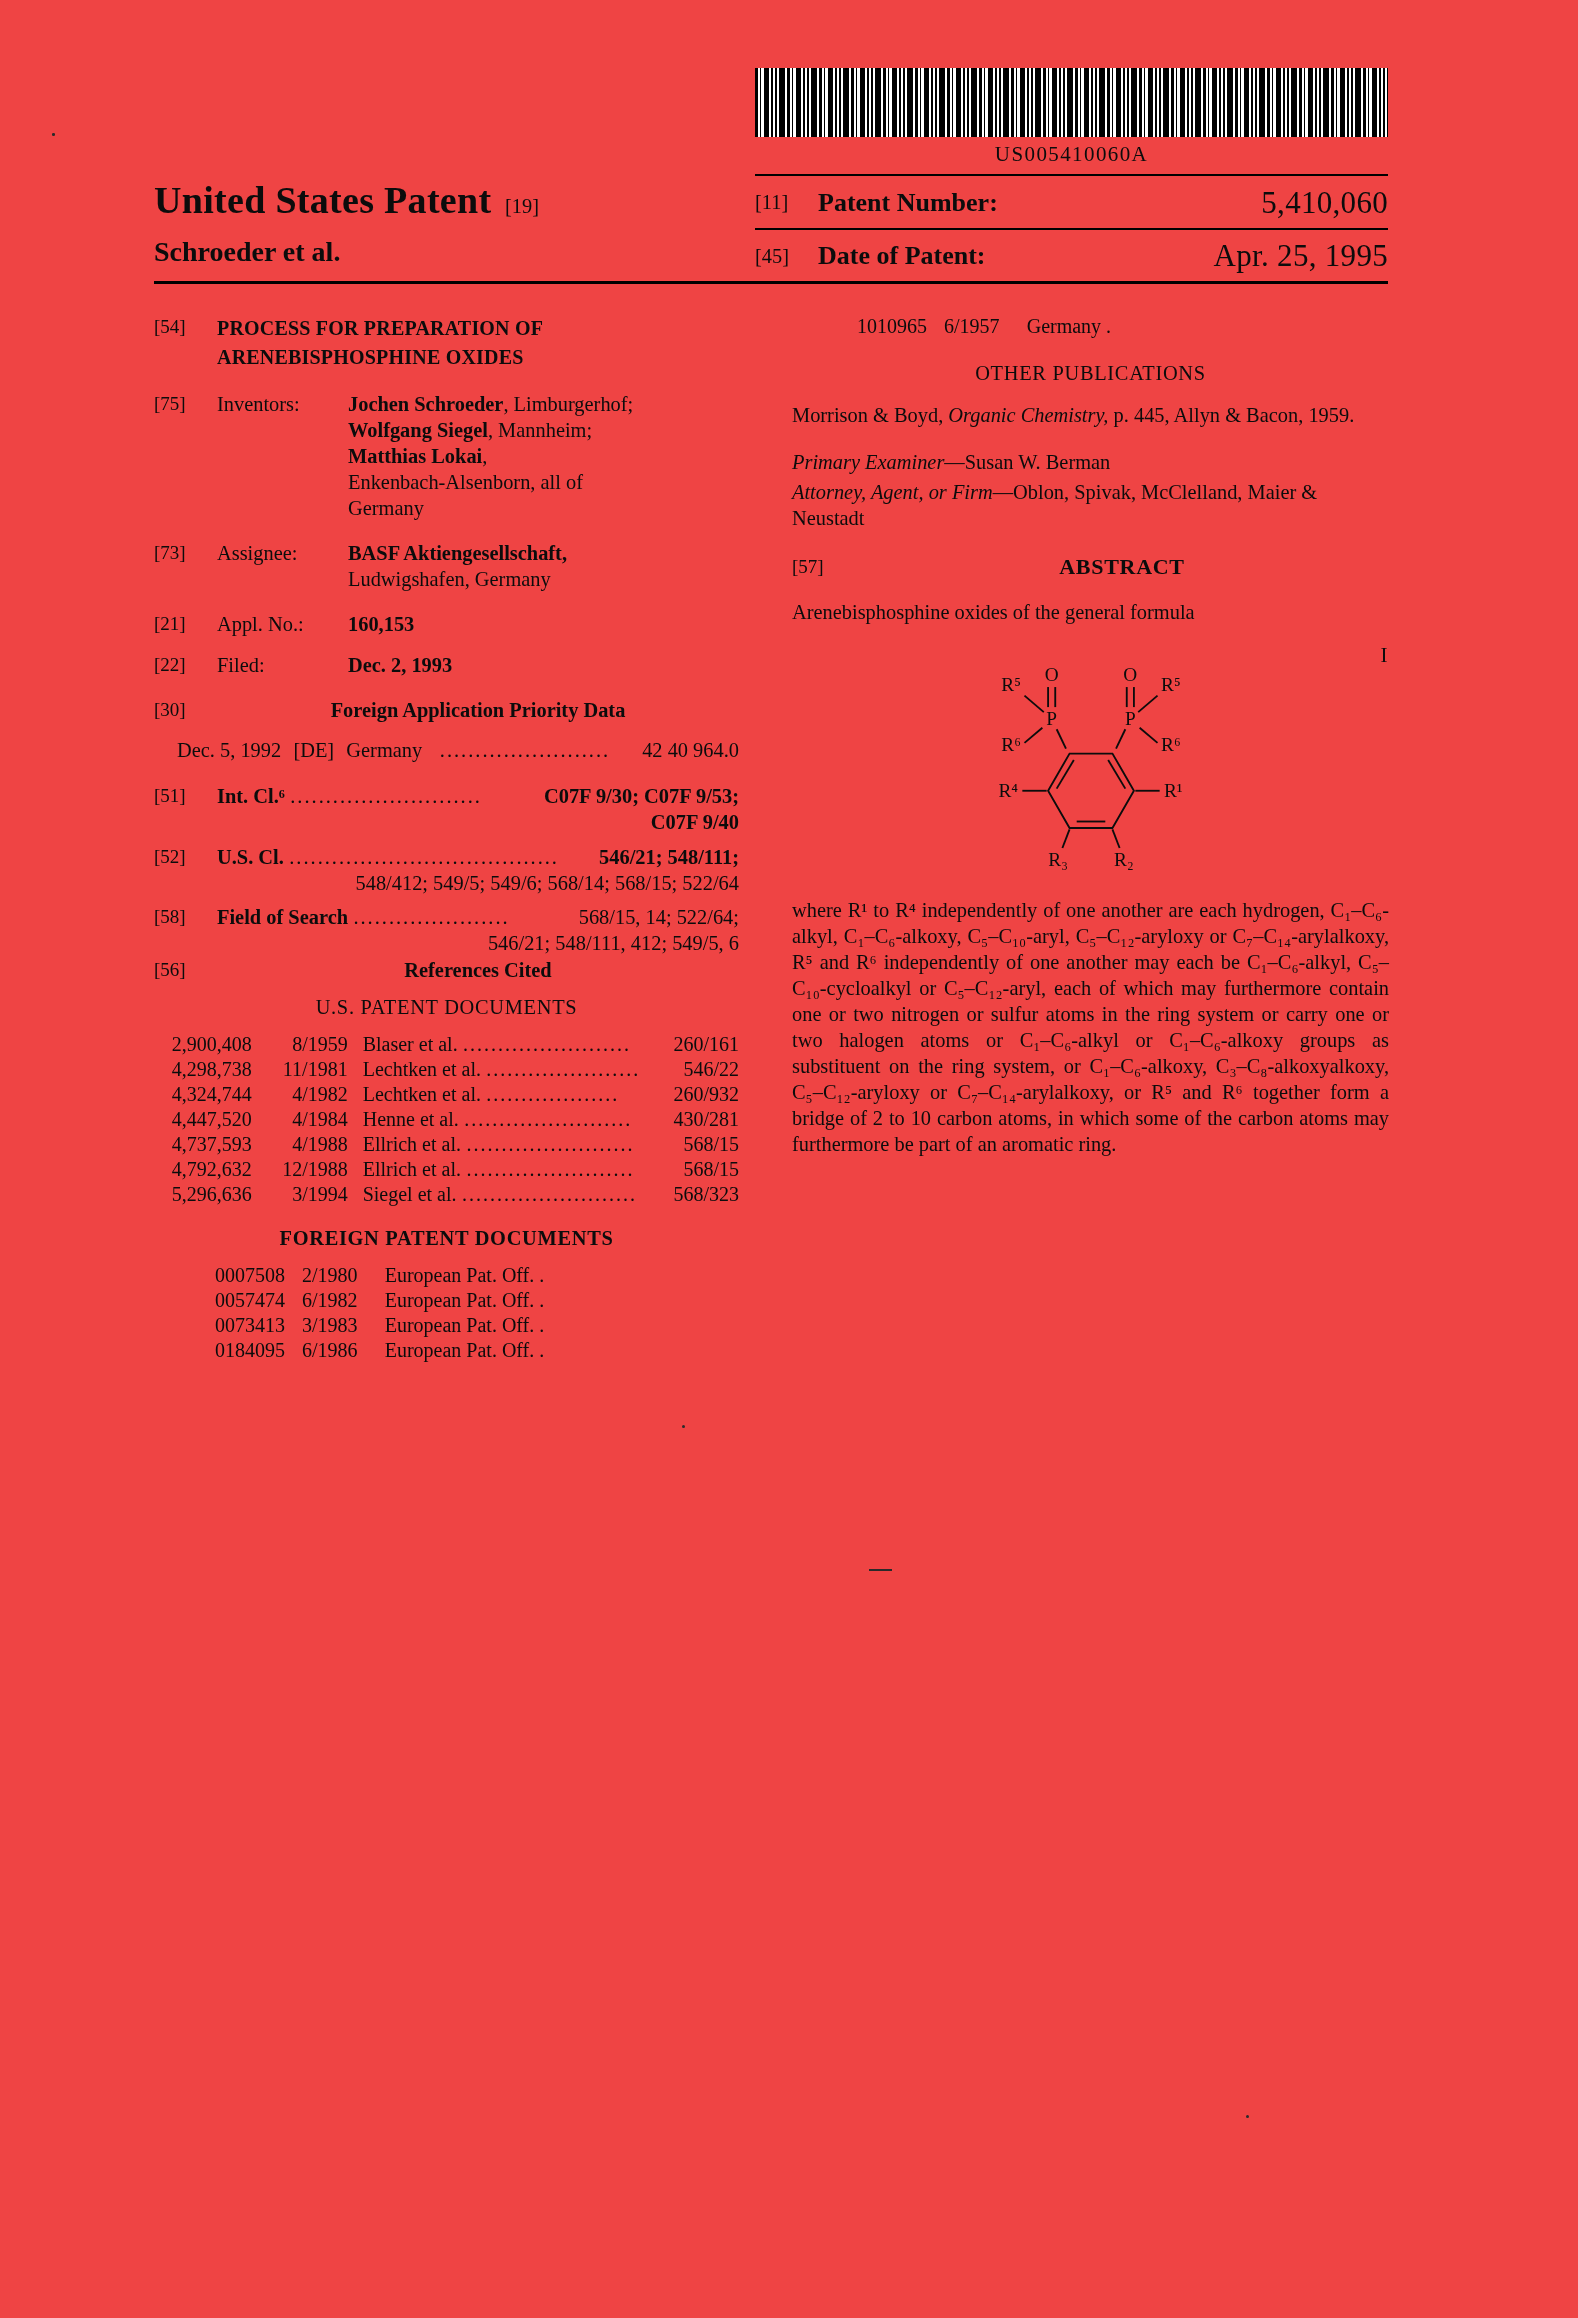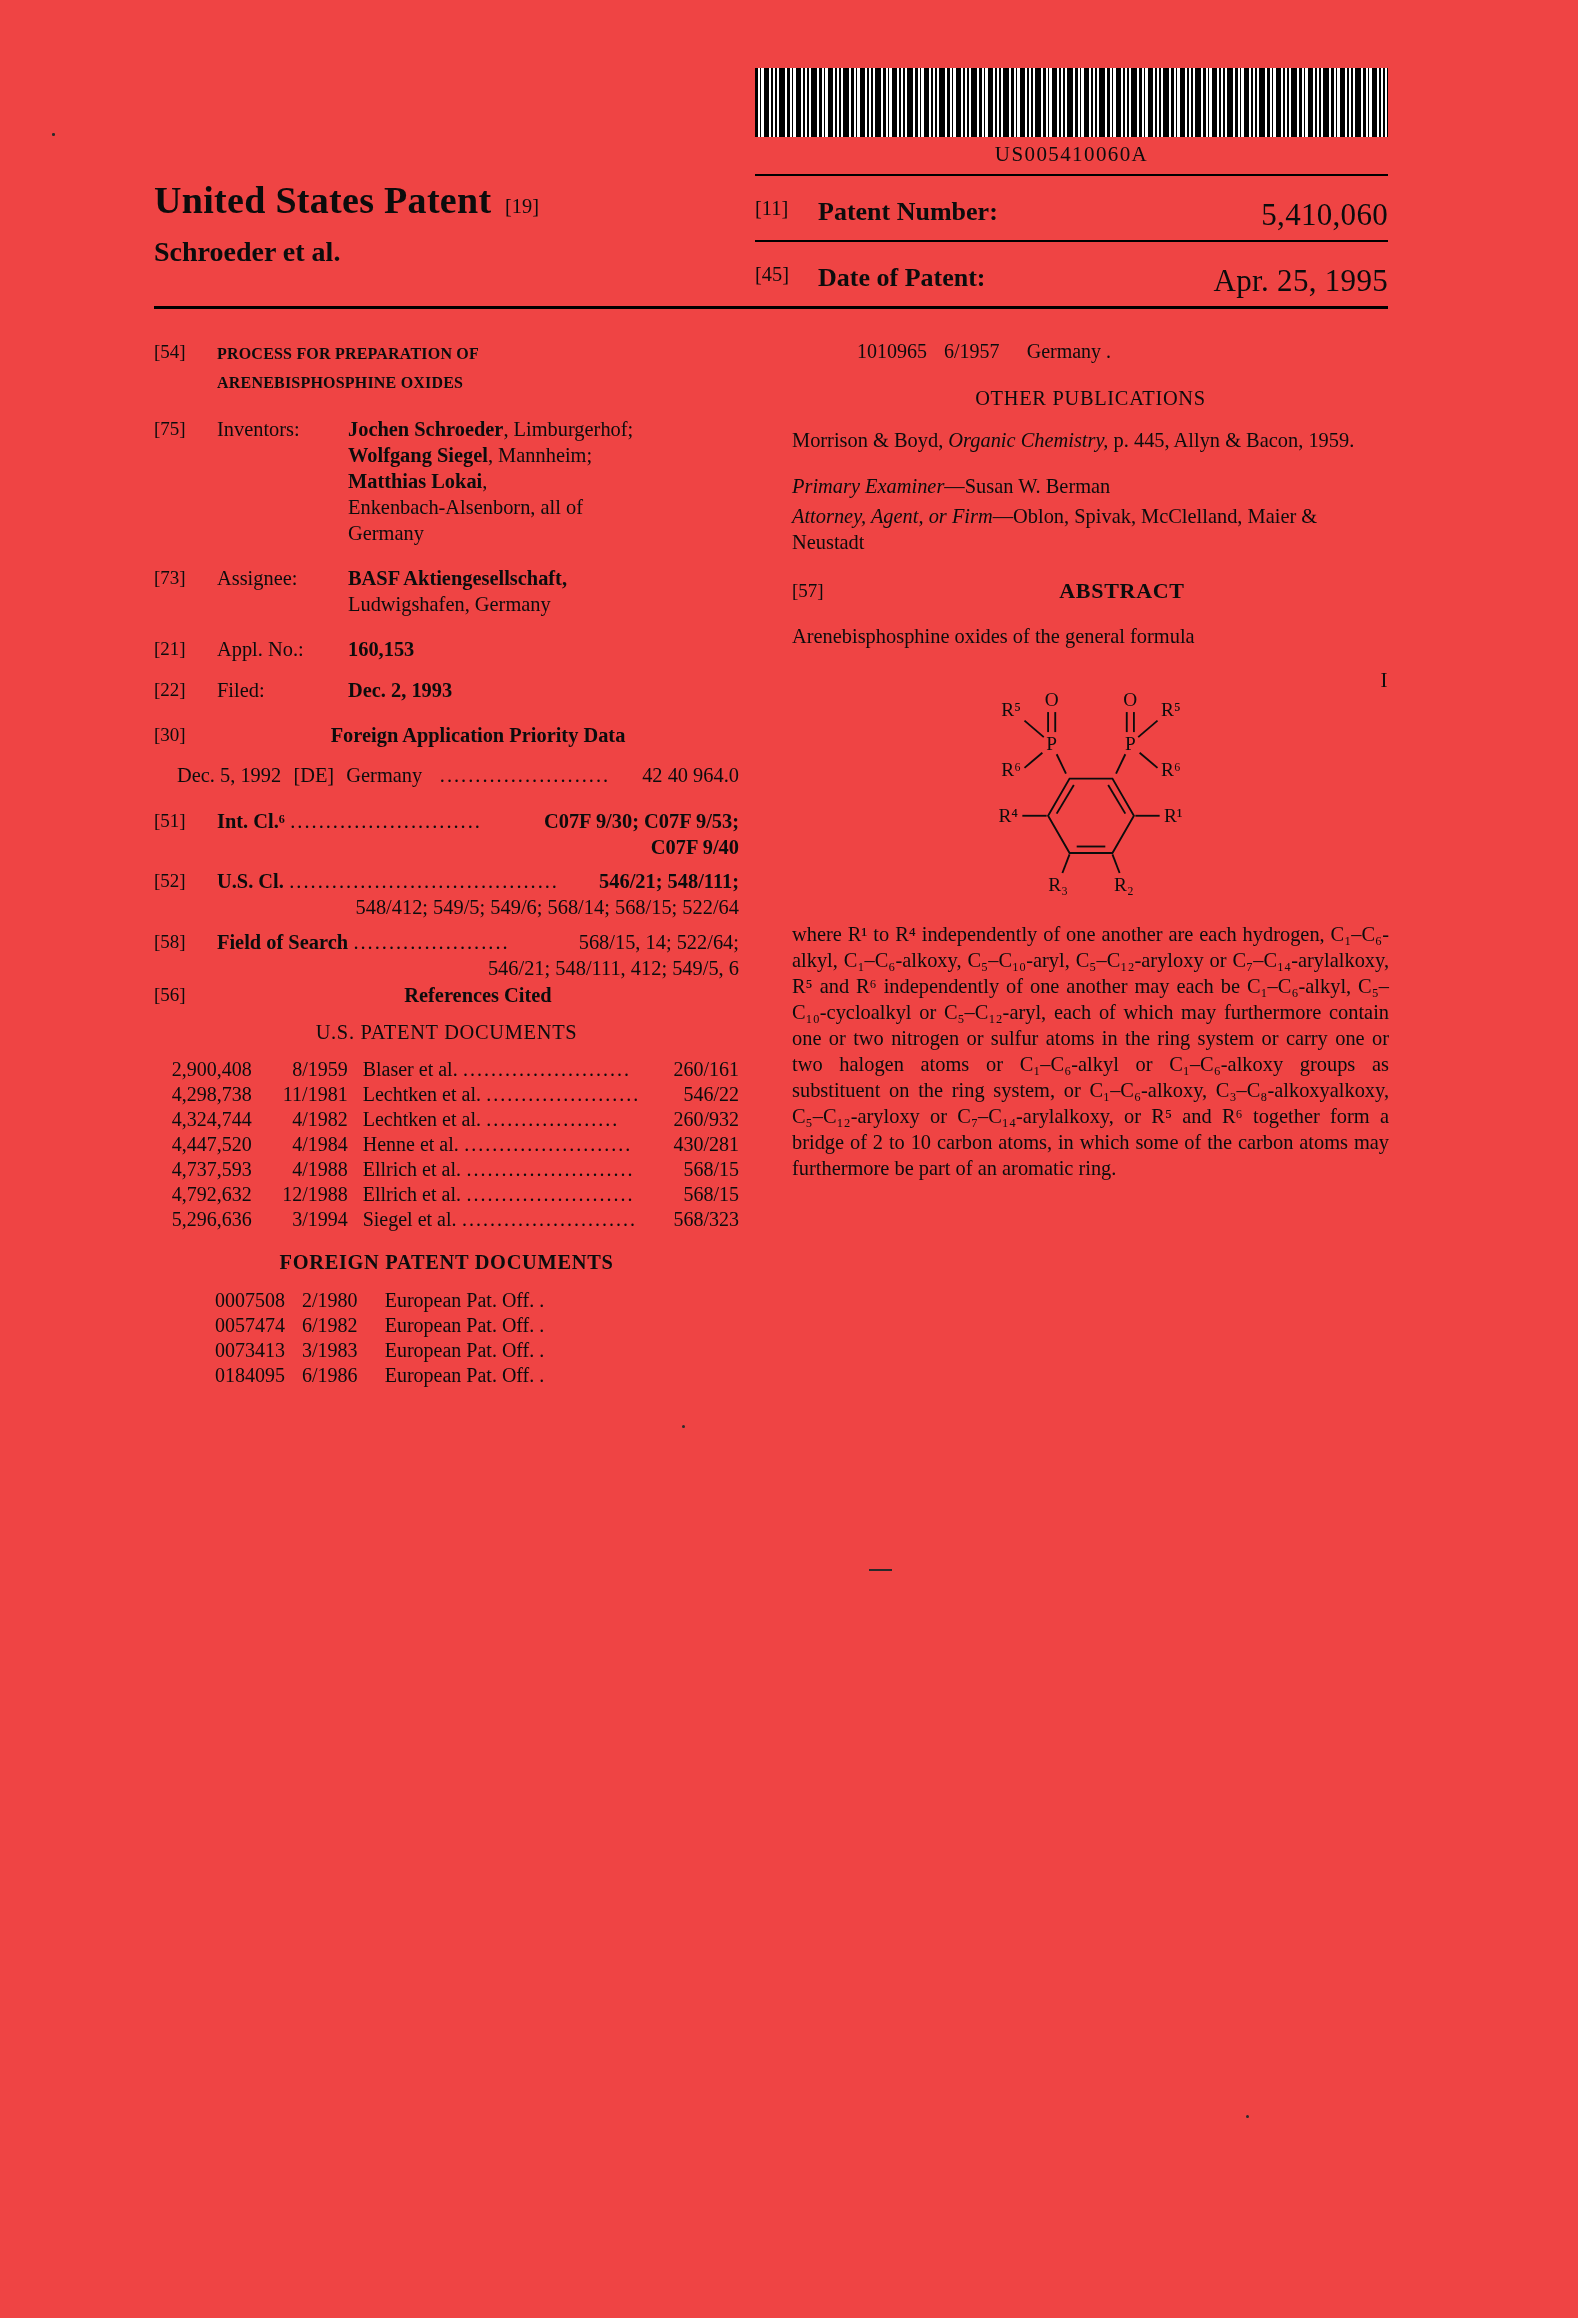--- a/index.html
+++ b/index.html
@@ -29,37 +29,37 @@
   .barcode-number { text-align:center; font-size:21px; letter-spacing:1.4px; padding:5.4px 0 6.8px; }
 
   .header-grid { display:grid; grid-template-columns:1fr 633px; border-bottom:3.4px solid #000; }
   .header-left { padding:4.1px 0 13.6px; }
   .title-row { display:flex; align-items:baseline; gap:13.6px; }
   .us-title { font-size:38px; font-weight:700; letter-spacing:0.3px; }
   .tag19 { font-size:20.4px; }
   .authors { font-size:28px; font-weight:700; margin-top:13.6px; }
 
   .header-right { border-top:2px solid #000; display:flex; flex-direction:column; }
-  .hr-row { display:flex; align-items:flex-start; padding:8.2px 0 6.8px; flex:1;margin-top:13px; }
+  .hr-row { display:flex; align-items:center; padding:8.2px 0 6.8px; flex:1; }
   .hr-row1 { border-bottom:2px solid #000; }
   .hr-tag { font-size:20.4px; width:63px; }
   .hr-label { font-size:26px; font-weight:700; }
   .hr-value { margin-left:auto; font-size:31px; font-weight:400; letter-spacing:0.3px; }
 
   
   .body {
     display:grid; grid-template-columns:585px 597px; column-gap:53px;
     padding:30px 190px 0 154px;
     font-size:20.4px; line-height:26px;
   }
 
   .entry { display:grid; grid-template-columns:63px 1fr; margin-bottom:19px; }
   .entry-3col { grid-template-columns:63px 131px 1fr; }
   .tag { font-size:19px; }
-  .title54 { font-weight:700; font-size:16px; line-height:29px; letter-spacing:0.2px; }
+  .title54 { font-weight:700; font-size:20px; line-height:29px; letter-spacing:0.2px; }
 
   .center-heading { text-align:center; }
   .heading-bold { font-weight:700; }
   .caps-heading { text-align:center; letter-spacing:0.7px; margin:17.7px 0 12.2px; }
 
   .priority-line { display:flex; gap:12.2px; align-items:baseline; padding-left:23px; margin:0 0 20.4px; }
   .leader { flex:1 1 auto; overflow:hidden; white-space:nowrap; letter-spacing:2px; margin:0 5.4px; }
 
   .cls-entry { margin-bottom:8.2px; }
   .cls-line { display:flex; align-items:baseline; }

